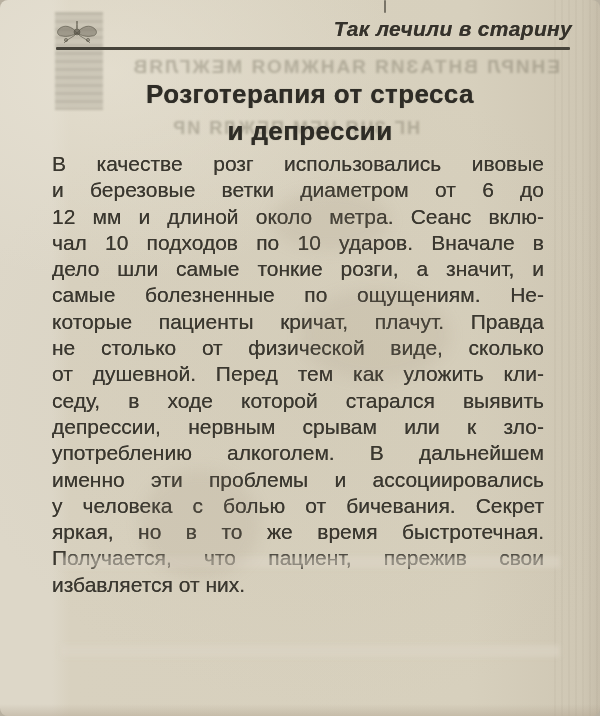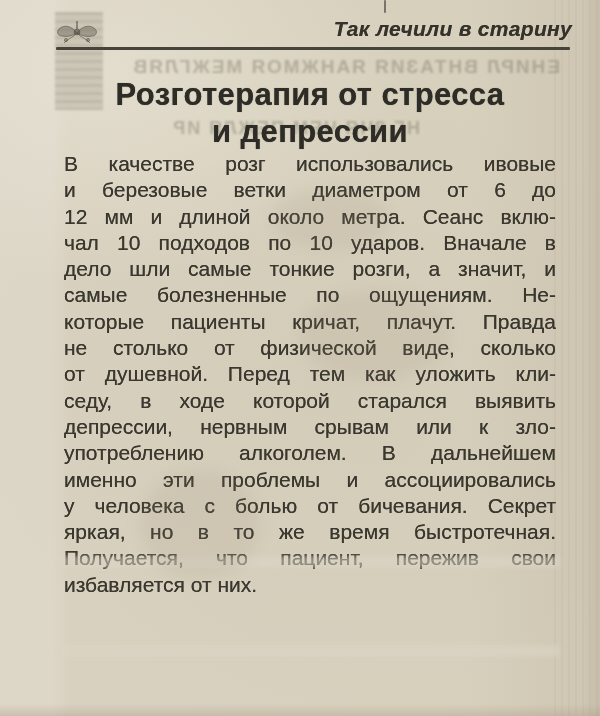--- a/index.html
+++ b/index.html
@@ -10,20 +10,21 @@
   }
   .page{
     position:relative;
     width:600px;height:716px;
     overflow:hidden;
     background:
       radial-gradient(ellipse 420px 300px at 18% 10%, rgba(236,231,218,.55), rgba(236,231,218,0) 70%),
       radial-gradient(ellipse 500px 420px at 55% 55%, rgba(196,188,166,.20), rgba(196,188,166,0) 75%),
       linear-gradient(90deg, #ddd7c8 0px, #ddd7c8 52px, #d8d1bf 70px, #d7d0bd 78%, #cfc7b4 97%, #c6bdaa 100%),
       #d8d1bf;
+    border-radius: 8px;
   }
   
   .streaks{
     position:absolute;top:0;right:0;width:46px;height:716px;
     background:repeating-linear-gradient(90deg,
       rgba(120,110,92,.10) 0 2px, rgba(120,110,92,0) 2px 7px);
     opacity:.55;pointer-events:none;
   }
   
   .bottom-edge{
@@ -66,26 +67,26 @@
     transform:scaleX(-1);
     filter:blur(.8px);
     white-space:nowrap;overflow:hidden;
     pointer-events:none;
   }
   .bleed-text.l1{left:108px;top:56px;width:452px;font-size:19px;letter-spacing:2px;}
   .bleed-text.l2{left:108px;top:118px;width:312px;font-size:18px;letter-spacing:2px;}
   .article-title{
     position:absolute;left:62px;top:76px;width:496px;
     text-align:center;
-    font-size:31px;line-height:37px;font-weight:bold;
+    font-size:26px;line-height:37px;font-weight:bold;
     letter-spacing:.4px;color:#2e2c26;
     text-shadow:0 0 .7px rgba(46,44,38,.85);
   }
   .body-text{
-    position:absolute;left:64px;top:151px;width:492px;
+    position:absolute;left:52px;top:151px;width:492px;
     font-size:21px;line-height:26.3px;
     color:#3a372f;
     text-shadow:0 0 .6px rgba(58,55,47,.85);
   }
   .body-text .line{
     text-align:justify;
     text-align-last:justify;
     white-space:nowrap;
   }
   .body-text .line.last{text-align-last:left;}

